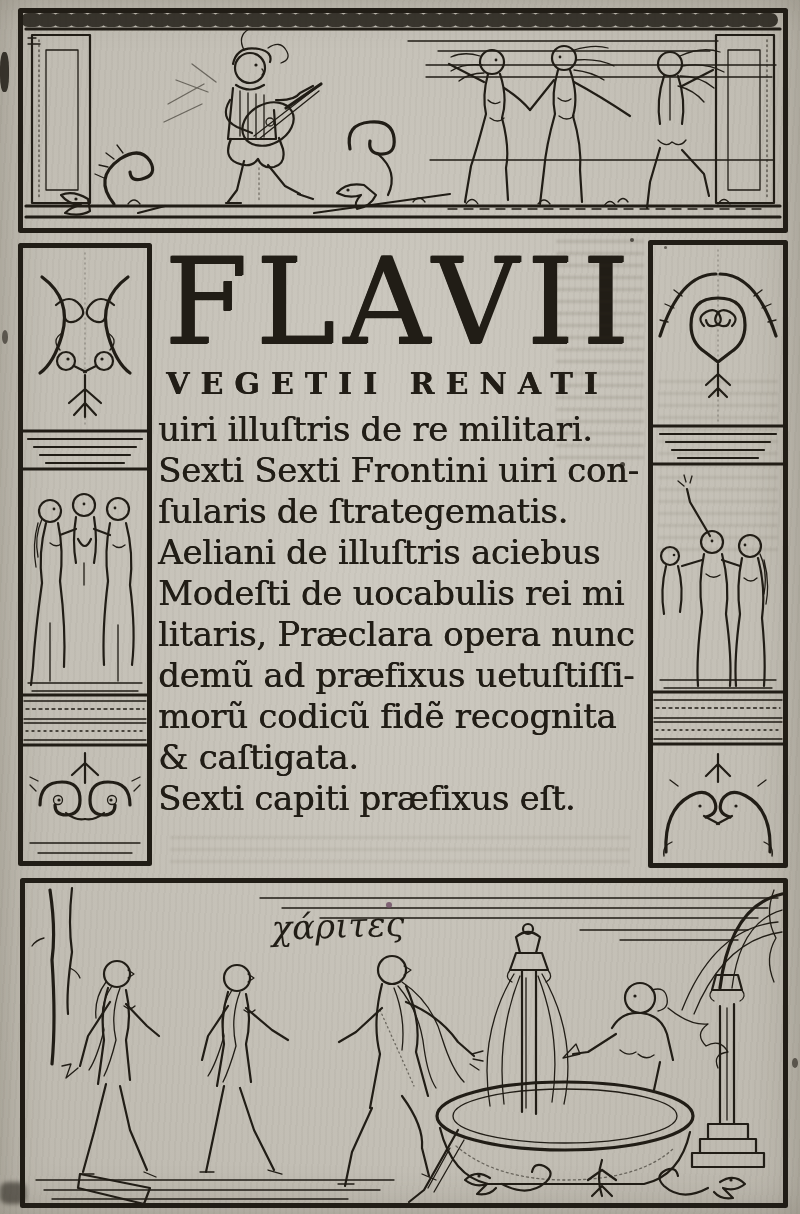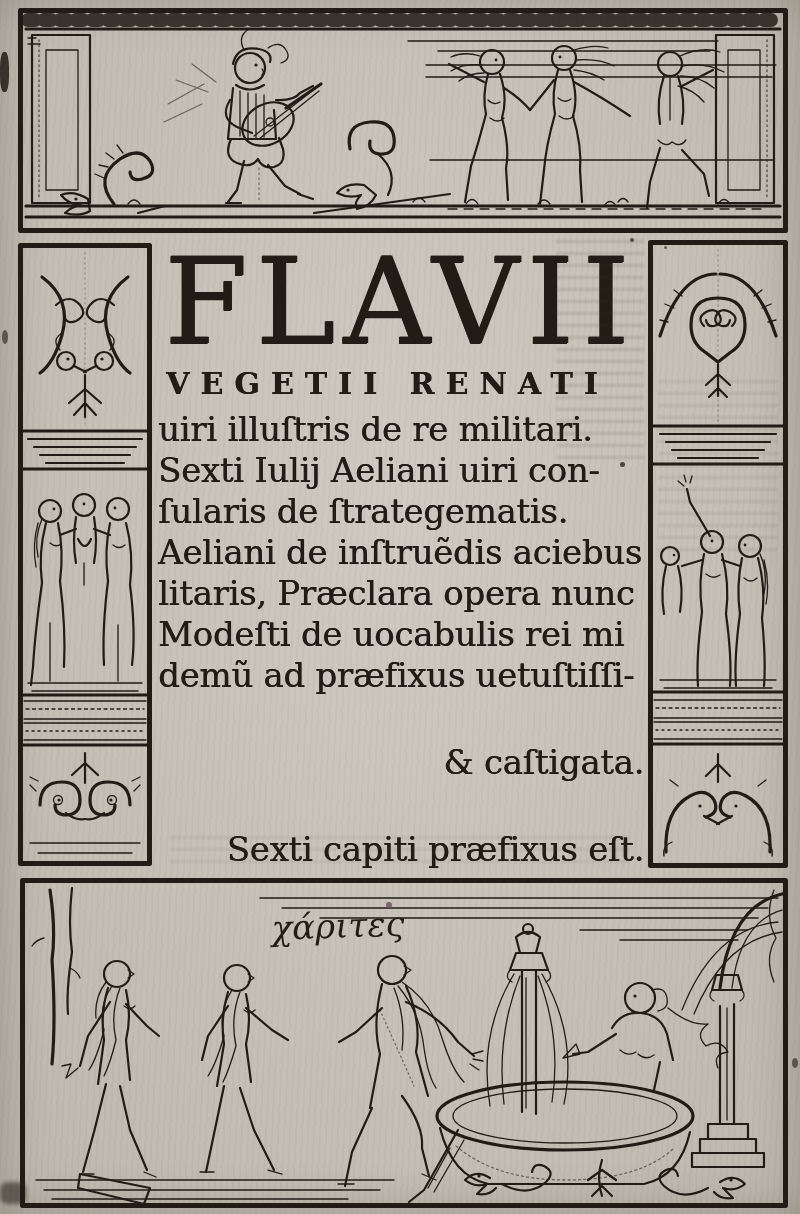--- a/index.html
+++ b/index.html
@@ -30,21 +30,21 @@
   
   .text-block{position:absolute;left:158px;top:246px;width:486px;text-align:left;}
   .main-title{font-size:120px;line-height:112px;letter-spacing:8px;margin-left:6px;
       white-space:nowrap;
       text-shadow:1.3px 0 currentColor,0 .6px currentColor;}
   .subtitle{font-size:30px;font-weight:bold;letter-spacing:11px;margin-top:8px;margin-left:8px;
       white-space:nowrap;text-shadow:.4px 0 currentColor;}
   .body-lines{margin-top:8px;font-size:34px;line-height:41px;
       text-shadow:.45px 0 currentColor;}
   .body-line{white-space:nowrap;letter-spacing:-0.3px;}
-  .body-line.center{text-align:right;margin-top:46px;}
+  .body-line.center{text-align:left;}
   
   .ghost{position:absolute;pointer-events:none;
       background:repeating-linear-gradient(180deg, rgba(62,55,42,.13) 0 3px, transparent 3px 12px);
       filter:blur(1.3px);}
   .speck{position:absolute;background:var(--ink-color,#201c16);border-radius:50%;
       pointer-events:none;}
 </style>
 </head>
 <body>
 
@@ -248,26 +248,27 @@
       <path d="M116 602q10 4 8 14" class="thin"></path>
       <path d="M30 546l-8-6M110 546l8-6" class="thin"></path>
     </g>
   </svg>
 
   <div class="text-block">
     <div class="main-title">FLAVII</div>
     <div class="subtitle">VEGETII RENATI</div>
     <div class="body-lines">
       <div class="body-line">uiri illuſtris de re militari.</div>
-      <div class="body-line">Sexti Iulij Aeliani uiri con-</div>
+      <div class="body-line">Sexti Sexti Frontini uiri con-</div>
       <div class="body-line">ſularis de ſtrategematis.</div>
-      <div class="body-line">Aeliani de inſtruẽdis aciebus</div>
+      <div class="body-line">Aeliani de illuſtris aciebus</div>
+      <div class="body-line">Modeſti de uocabulis rei mi</div>
       <div class="body-line">litaris, Præclara opera nunc</div>
-      <div class="body-line">Modeſti de uocabulis rei mi</div>
       <div class="body-line">demũ ad præfixus uetuſtiſſi-</div>
+      <div class="body-line">morũ codicũ fidẽ recognita</div>
       <div class="body-line center">&amp; caſtigata.</div>
       <div class="body-line center">Sexti capiti præfixus eſt.</div>
     </div>
   </div>
 
   <svg class="wc" style="left:20px;top:878px" width="768" height="330" viewBox="0 0 768 330">
     <rect x="2.5" y="2.5" width="763" height="325" class="sw5"></rect>
     <path d="M240 20H758M262 30H748M300 40H738M560 52H728M600 62H718" class="thin"></path>
     <g>
       <path d="M700 110q10-82 62-94" class="sw3"></path>

